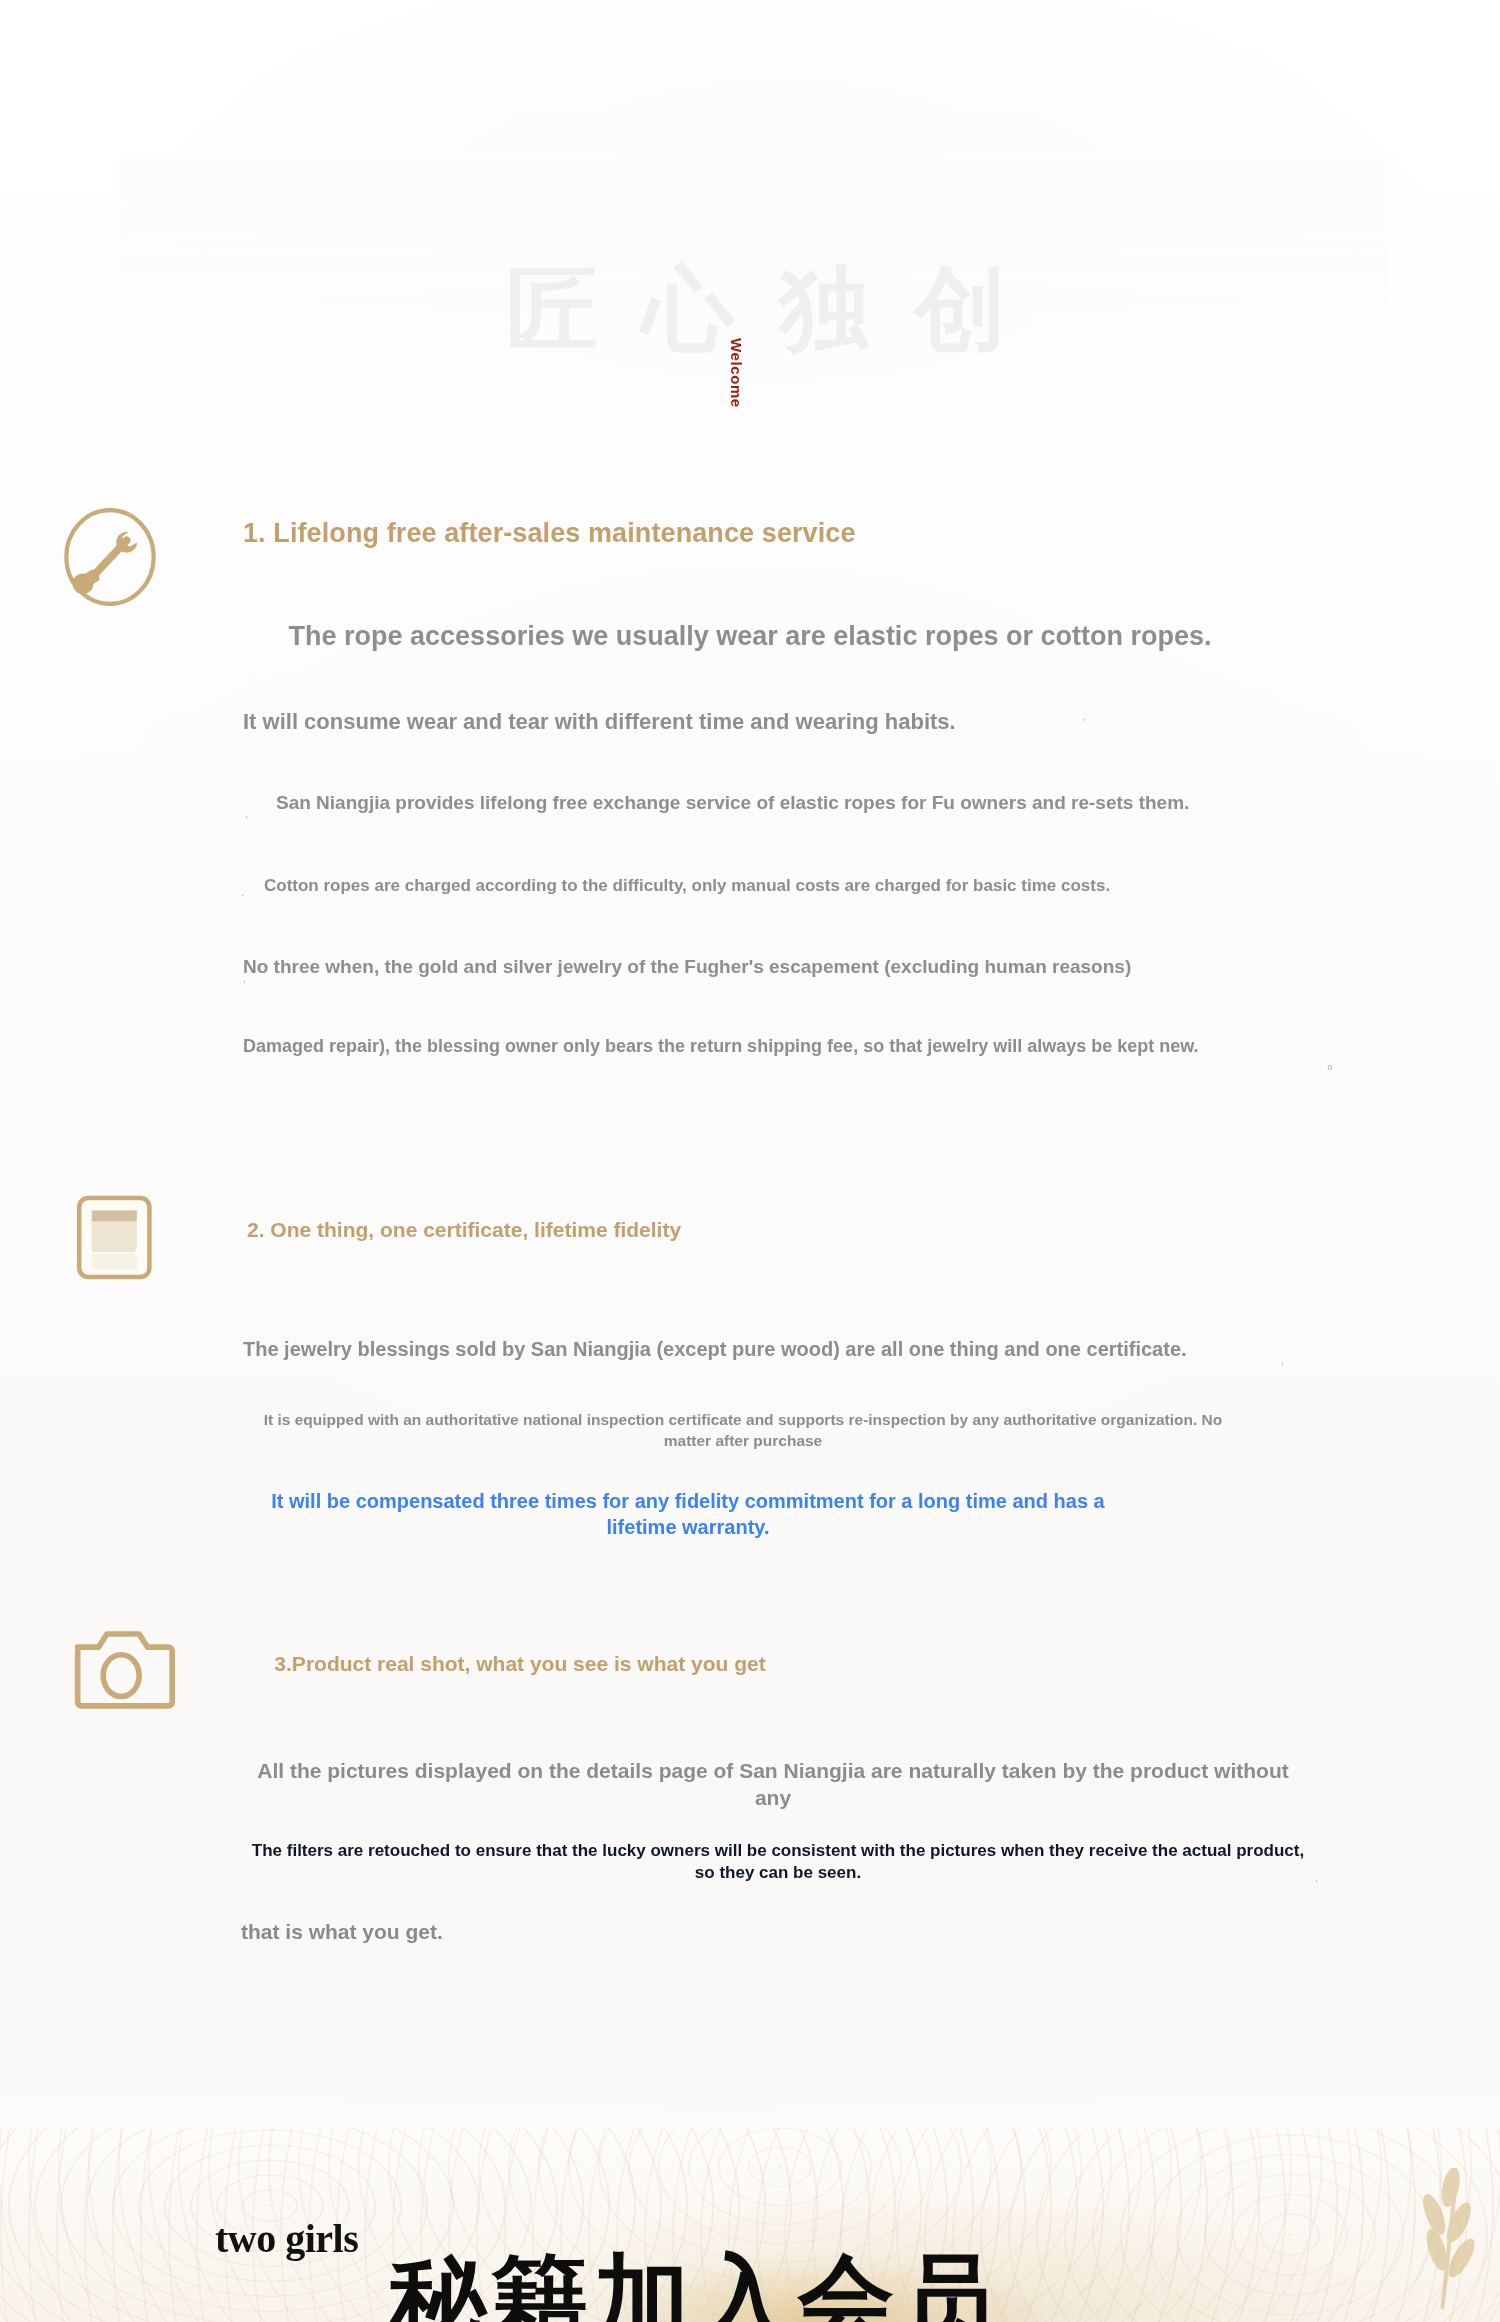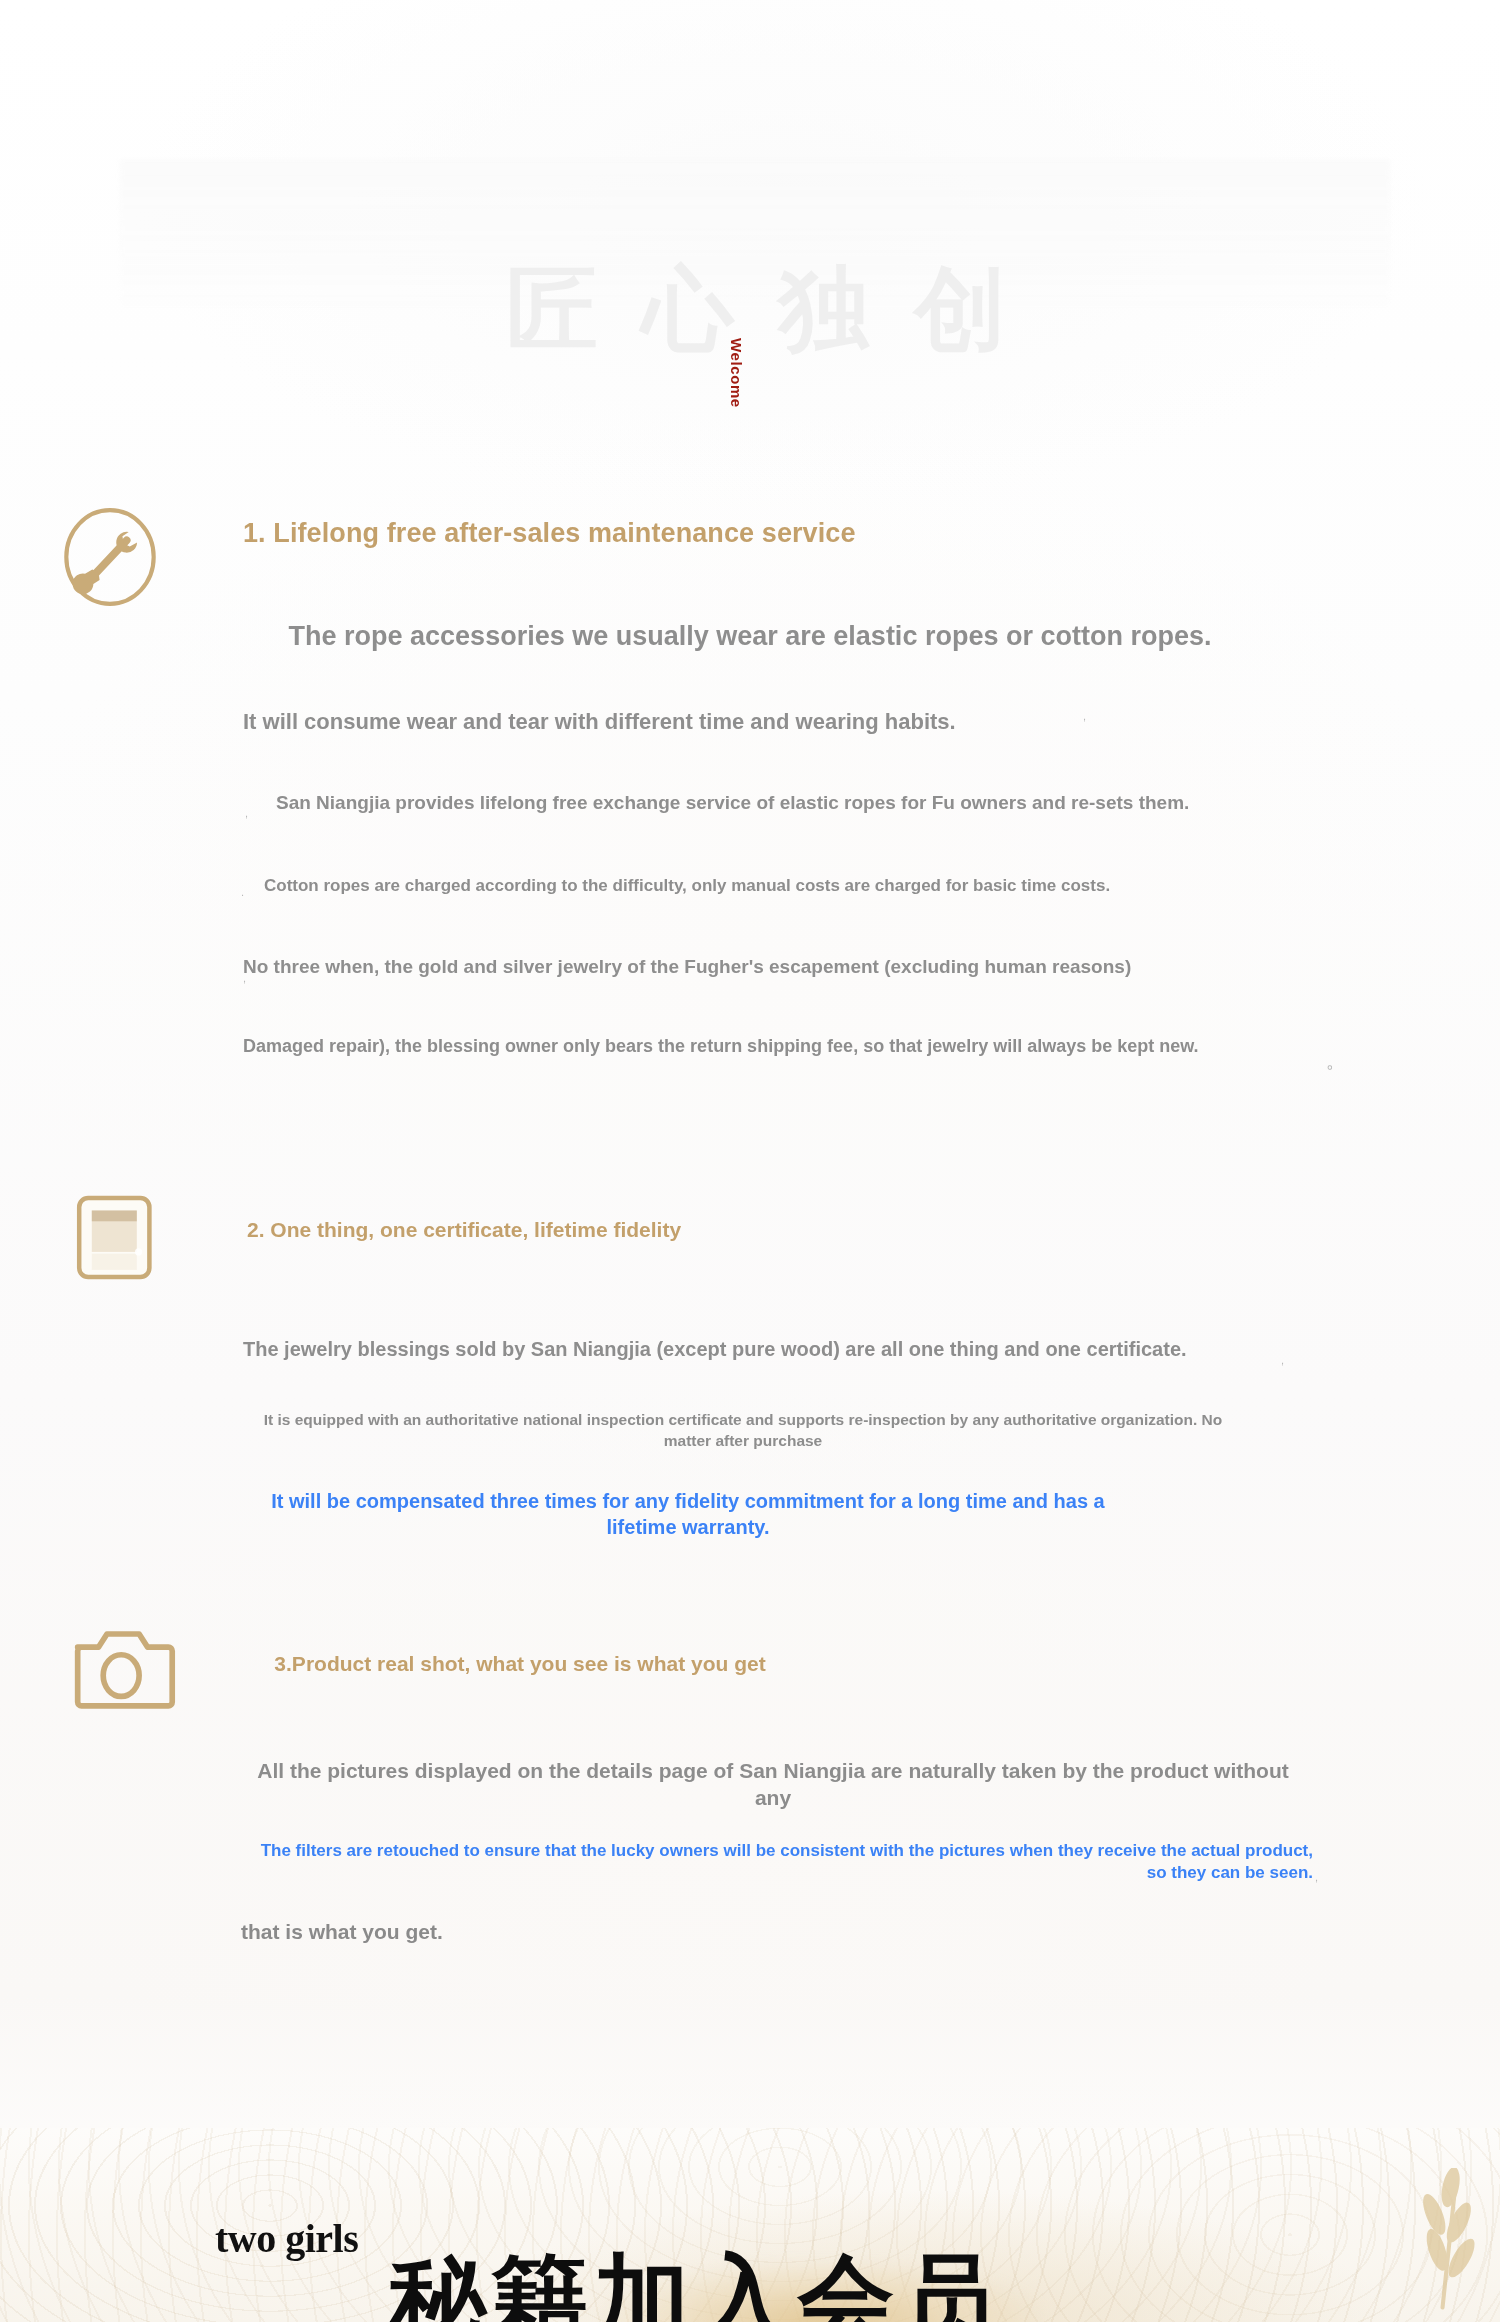--- a/index.html
+++ b/index.html
@@ -134,21 +134,21 @@
   .s1l5 { left: 243px; top: 955px; font-size: 19px; color: #8e8e8e; }
   .s1l6 { left: 243px; top: 1036px; font-size: 18px; color: #8d8d8d; }
 
   
   .s2l1 { left: 243px; top: 1337px; font-size: 20px; color: #8d8d8d; }
   .s2l2 { left: 243px; top: 1410px; width: 1000px; text-align: center; font-size: 15.5px; color: #8d8d8d; line-height: 1.35; }
   .s2l3 { left: 243px; top: 1488px; width: 890px; text-align: center; font-size: 20px; color: #3b82f6; line-height: 1.3; }
 
   
   .s3l1 { left: 243px; top: 1758px; width: 1060px; text-align: center; font-size: 21px; color: #8c8c8c; line-height: 1.27; }
-  .s3l2 { left: 243px; top: 1840px; width: 1070px; text-align: right; font-size: 17px; color: #3b82f6; line-height: 1.3; }
+  .s3l2 { left: 243px; top: 1840px; width: 1070px; text-align: center; font-size: 17px; color: #0f172a; line-height: 1.3; }
   .s3l3 { left: 241px; top: 1918px; font-size: 21px; color: #8a8a8a; line-height: 1.3; }
 
   
   .speck {
     position: absolute;
     color: #b9b9b9;
     font-size: 11px;
     line-height: 1;
   }
 

